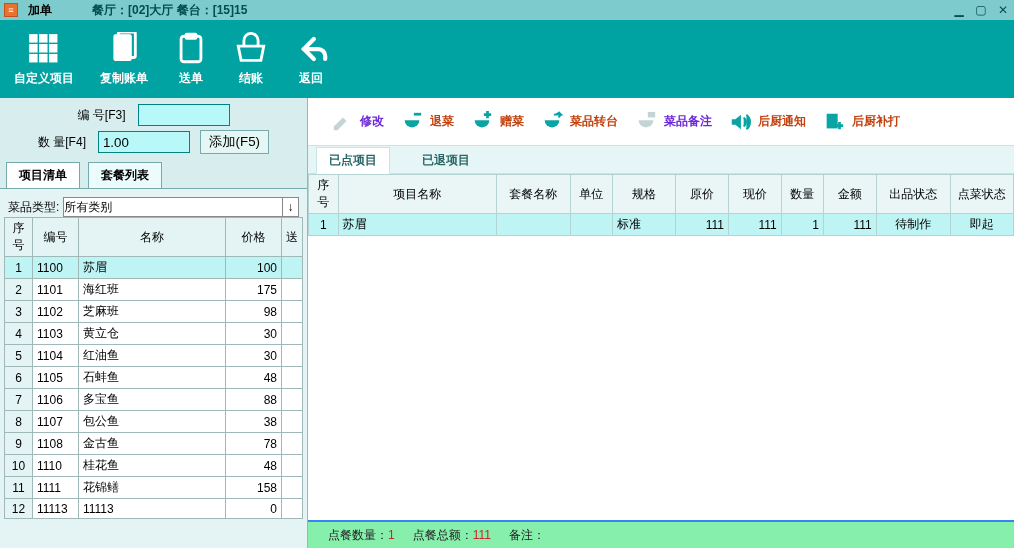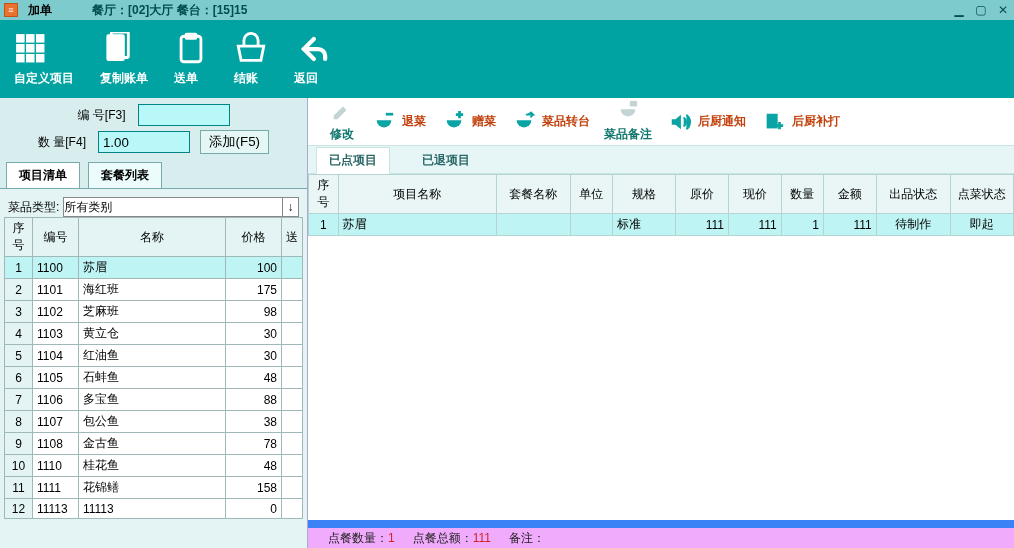--- a/index.html
+++ b/index.html
@@ -9,21 +9,21 @@
   
   .titlebar { height:20px; background:#7ecbce; display:flex; align-items:center; padding-left:4px; }
   .titlebar .logo { width:14px; height:14px; background:#e9722e; border:1px solid #c4501a; display:flex; align-items:center; justify-content:center; color:#fff; font-size:9px; margin-right:10px;}
   .titlebar .title { font-weight:bold; }
   .titlebar .info  { margin-left:40px; font-weight:bold; color:#014f4f;}
   .titlebar .ctl   { margin-left:auto; display:flex; }
   .titlebar .ctl div { width:22px; height:18px; display:flex; align-items:center; justify-content:center; color:#064f4f; cursor:pointer;}
 
   
   .toolbar { height:78px; background:#00a2a2; display:flex; align-items:center; padding-left:14px; gap:26px; }
-  .toolbar .item { display:flex; flex-direction:column; color:#fff; cursor:pointer; gap:4px; }
+  .toolbar .item { display:flex; flex-direction:column; align-items:center; color:#fff; cursor:pointer; gap:4px; }
   .toolbar .item svg { width:34px; height:34px; fill:#fff; stroke:#fff; }
   .toolbar .item span { font-weight:bold; }
 
   .workarea { display:flex; height:calc(548px - 20px - 78px); }
 
   
   .left  { width:308px; background:#d8eded; border-right:1px solid #aac; display:flex; flex-direction:column; }
   .left .inputs { padding:6px 10px 4px 10px; }
   .left .inputs .row { display:flex; align-items:center; margin-bottom:4px;justify-content:center; }
   .left .inputs label { width:60px; }
@@ -43,38 +43,38 @@
   .left th { background:#e4f4f4; text-align:center; font-weight:normal; }
   .left td.idx { text-align:center; background:#e4f4f4; width:28px;}
   .left td.code { width:46px;}
   .left td.price { text-align:right; width:56px;}
   .left tr.sel td { background:#bff4f4; }
 
   
   .right { flex:1; display:flex; flex-direction:column; background:#fff; }
   .rtoolbar { height:48px; border-bottom:1px solid #c9e4e4; display:flex; align-items:center; padding-left:20px; gap:14px; background:#fff;}
   .rtoolbar .btn { display:flex; align-items:center; gap:4px; color:#c2410c; cursor:pointer; font-weight:bold;}
-  .rtoolbar .btn.disabled { color:#0f766e;flex-direction:column; }
+  .rtoolbar .btn.disabled { color:#6d28d9; }
   .rtoolbar .btn svg { width:28px; height:22px; }
   .rtoolbar .btn svg * { fill:#0aa4a4; }
   .rtoolbar .btn.disabled svg * { fill:#c4d4d4; }
 
   .rtabs { height:28px; background:#e6f6f6; display:flex; align-items:flex-end; padding-left:8px; gap:20px; border-bottom:1px solid #c9e4e4;}
   .rtabs div { padding:4px 12px; font-weight:bold; color:#2a6666; cursor:pointer;}
   .rtabs div.active { background:#fff; border:1px solid #c9e4e4; border-bottom:1px solid #fff; position:relative; top:1px;}
 
   .rgridwrap { flex:1; overflow:hidden; }
   .right table { width:100%; border-collapse:collapse; }
   .right th, .right td { border:1px solid #b4d4d4; padding:2px 4px; height:20px; font-weight:normal; }
   .right th { background:#eaf6f6; text-align:center; }
   .right tr.sel td { background:#bff4f4; }
   .right td.idx { text-align:center; width:28px; background:#eaf6f6;}
   .right td.num { text-align:right; }
 
-  .statusbar { height:28px; border-top:8px solid #3b82f6; display:flex; align-items:center; padding-left:20px; gap:18px; background:#f0abfc;}
+  .statusbar { height:28px; border-top:2px solid #3b82f6; display:flex; align-items:center; padding-left:20px; gap:18px; background:#86efac;}
   .statusbar span { color:#222; }
   .statusbar .hl { color:#d02424; }
 </style>
 </head>
 <body>
 
 <div class="titlebar">
   <div class="logo">≡</div>
   <div class="title">加单</div>
   <div class="info">餐厅：[02]大厅 餐台：[15]15</div>

